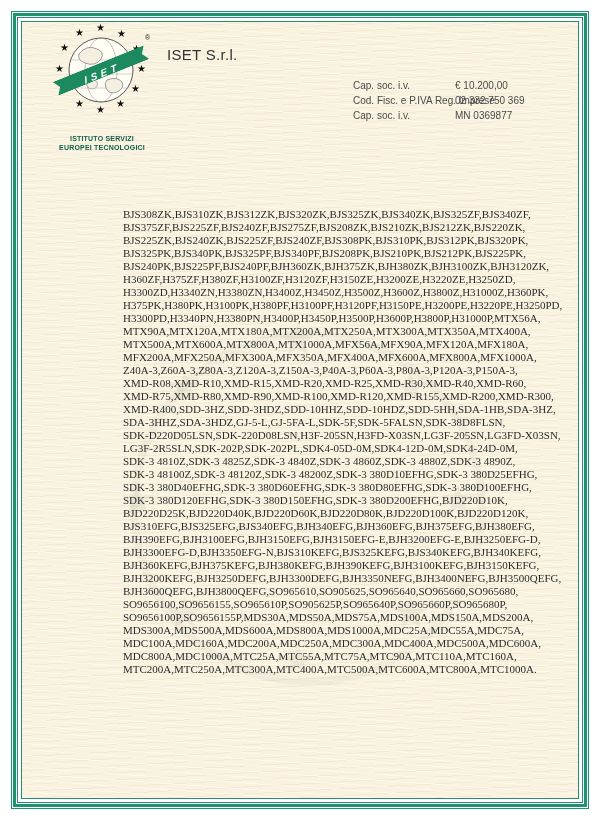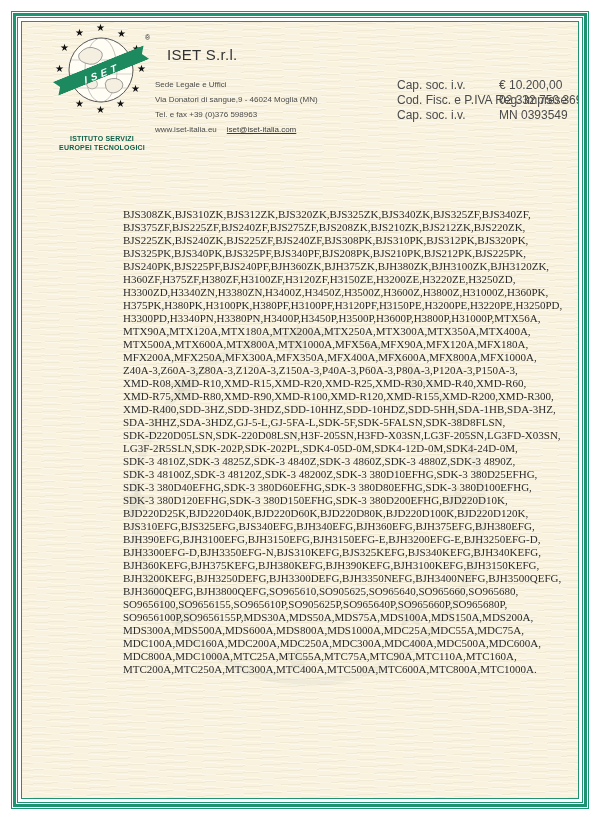--- a/index.html
+++ b/index.html
@@ -36,21 +36,21 @@
   .ribbon span{color:#fff;font-style:italic;font-weight:bold;font-size:10px;
           letter-spacing:4px;line-height:15px;display:inline-block;transform:skewX(-8deg);}
   .logo-caption{position:absolute;left:50%;transform:translateX(-50%);top:98px;width:150px;
           text-align:center;font-weight:bold;font-size:7px;line-height:9px;
           color:#11604a;letter-spacing:0.2px;}
   .company{position:absolute;left:145px;top:24px;}
   .company-name{font-size:15px;color:#333;letter-spacing:0.3px;}
   .contact{position:absolute;left:133px;top:57px;font-size:8px;color:#4a4a4a;}
   .contact div{height:15px;line-height:11px;}
   .email{text-decoration:underline;margin-left:10px;color:#3a3a3a;}
-  .registry{position:absolute;left:331px;top:58px;font-size:12px;color:#4a4a4a;margin-left:44px;}
+  .registry{position:absolute;left:331px;top:58px;font-size:10px;color:#4a4a4a;}
   .reg-row{height:15px;line-height:11px;white-space:nowrap;}
   .reg-label{display:inline-block;width:102px;}
   .reg-value{display:inline-block;}
   
   .annex-title{position:absolute;top:150px;left:36px;width:520px;text-align:center;
           font-family:"Liberation Serif",serif;font-size:20px;letter-spacing:1px;
           color:#222;}
   .codes{position:absolute;left:101px;top:186px;width:436px;
           font-family:"Liberation Serif",serif;font-size:11px;line-height:13px;
           color:var(--ink);white-space:pre;}
@@ -107,38 +107,30 @@
             <div class="logo-caption">
               <div>ISTITUTO SERVIZI</div>
               <div>EUROPEI TECNOLOGICI</div>
             </div>
           </div>
 
           <div class="company">
             <div class="company-name">ISET S.r.l.</div>
           </div>
 
-          <div class="contact">
-            <div>Sede Legale e Uffici</div>
-            <div>Via Donatori di sangue,9 - 46024 Moglia (MN)</div>
-            <div>Tel. e fax +39 (0)376 598963</div>
-            <div>
-              <span>www.iset-italia.eu</span><span class="email">iset@iset-italia.com</span>
-            </div>
-          </div>
 
           <div class="registry">
             <div class="reg-row">
               <span class="reg-label">Cap. soc. i.v.</span><span class="reg-value">€ 10.200,00</span>
             </div>
             <div class="reg-row">
               <span class="reg-label">Cod. Fisc. e P.IVA Reg. Imprese</span><span class="reg-value">02 332 750 369</span>
             </div>
             <div class="reg-row">
-              <span class="reg-label">Cap. soc. i.v.</span><span class="reg-value">MN 0393549</span>
+              <span class="reg-label">Cap. soc. i.v.</span><span class="reg-value">MN 0369877</span>
             </div>
           </div>
 
 
           <div class="codes">BJS308ZK,BJS310ZK,BJS312ZK,BJS320ZK,BJS325ZK,BJS340ZK,BJS325ZF,BJS340ZF,
 BJS375ZF,BJS225ZF,BJS240ZF,BJS275ZF,BJS208ZK,BJS210ZK,BJS212ZK,BJS220ZK,
 BJS225ZK,BJS240ZK,BJS225ZF,BJS240ZF,BJS308PK,BJS310PK,BJS312PK,BJS320PK,
 BJS325PK,BJS340PK,BJS325PF,BJS340PF,BJS208PK,BJS210PK,BJS212PK,BJS225PK,
 BJS240PK,BJS225PF,BJS240PF,BJH360ZK,BJH375ZK,BJH380ZK,BJH3100ZK,BJH3120ZK,
 H360ZF,H375ZF,H380ZF,H3100ZF,H3120ZF,H3150ZE,H3200ZE,H3220ZE,H3250ZD,

